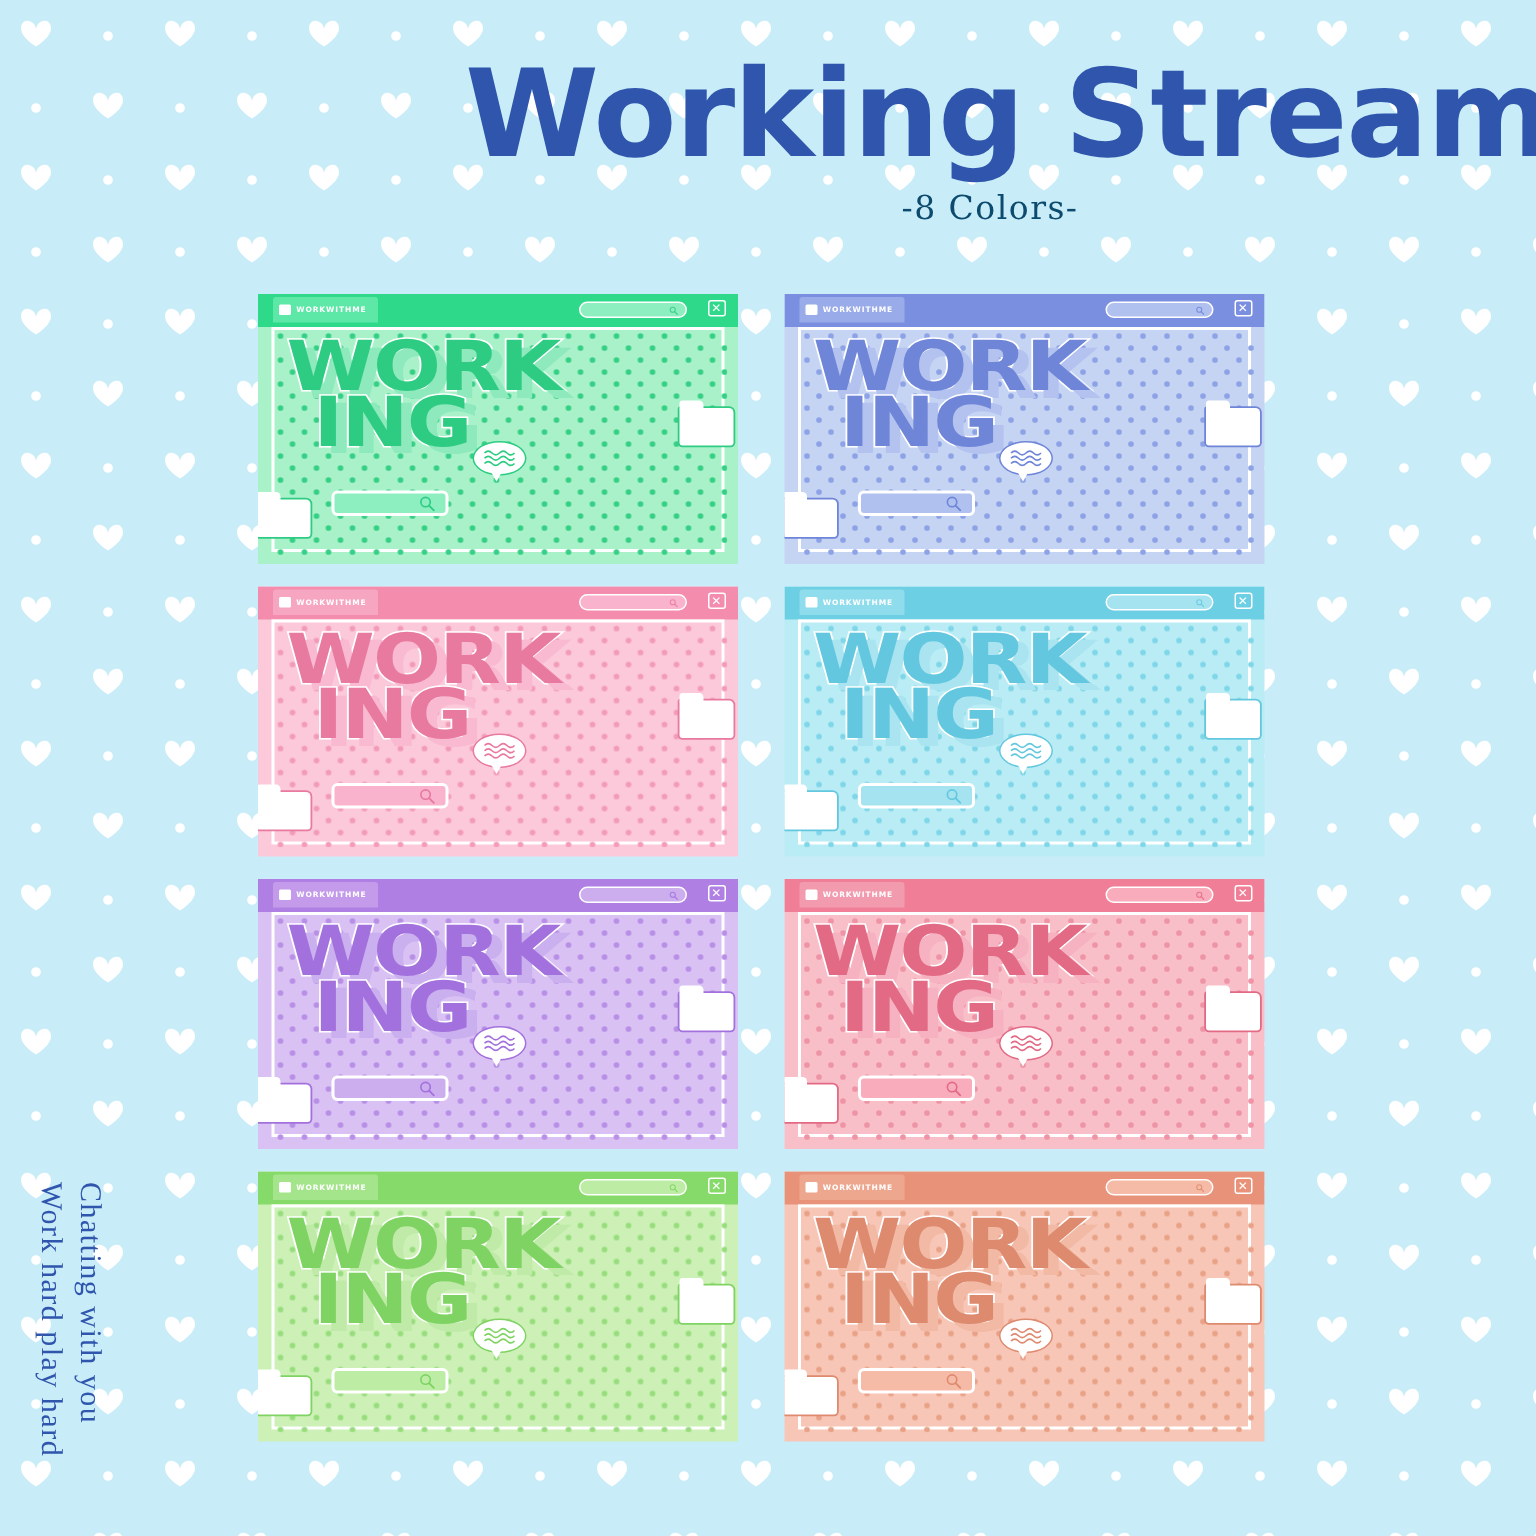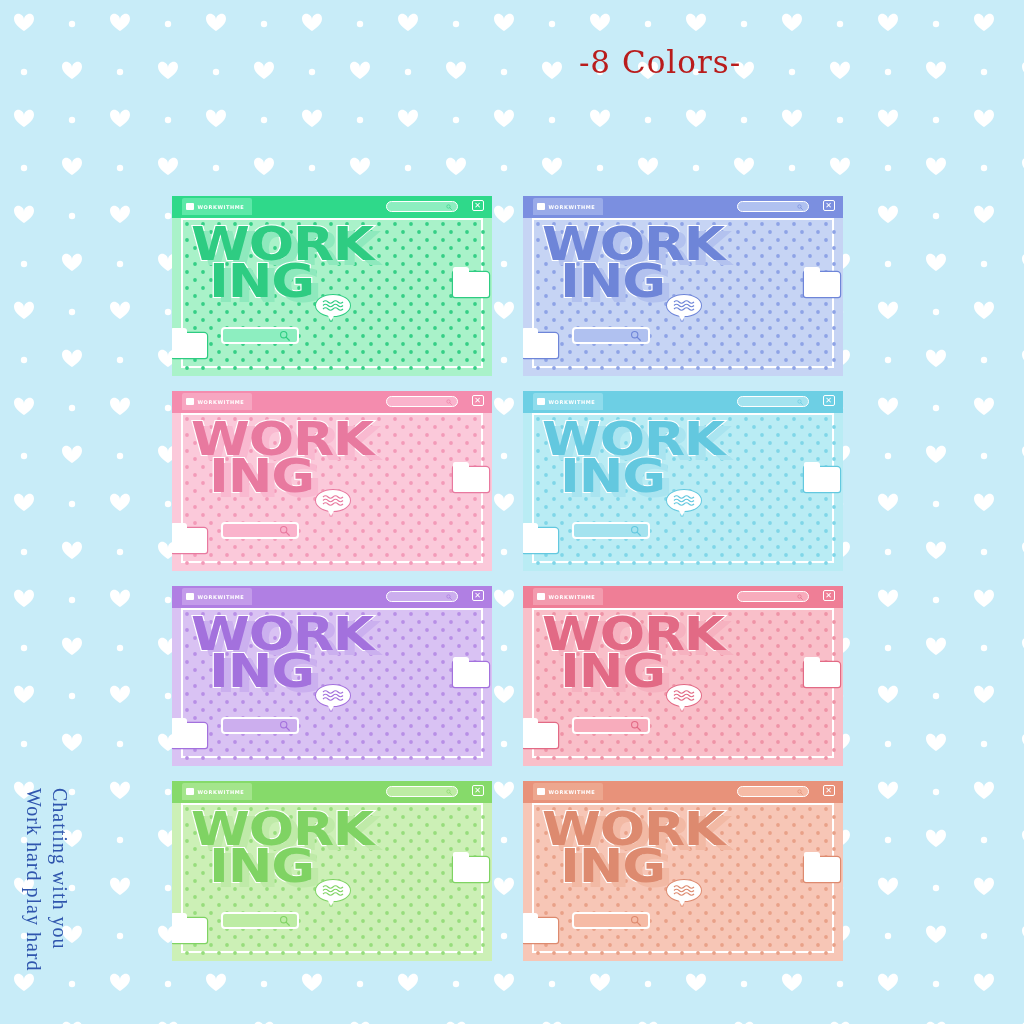--- a/index.html
+++ b/index.html
@@ -63,23 +63,23 @@
     color: #2f55ad;
     font-family: "DejaVu Sans", sans-serif;
     font-weight: bold;
     font-size: 81px;
     line-height: 1.02;
     letter-spacing: -1px;
     white-space: nowrap;
   }
   #subtitle {
     margin-top: 8px;
-    color: #b91c1c;
+    color: #0c4a6e;
     font-family: "DejaVu Serif", serif;
-    font-size: 31px;
+    font-size: 22px;
     letter-spacing: 1px;
   }
 
   
   #side-text {
     position: absolute;
     left: 22px; top: 788px;
     z-index: 6;
     display: flex;
     flex-direction: row;
@@ -276,20 +276,21 @@
     </pattern>
   </defs>
   <rect width="1024" height="1024" fill="#c8ecf8"></rect>
   <rect width="1024" height="1024" fill="url(#hearts)"></rect>
 </svg>
 
 <div id="header">
 
 
   <div id="title-block">
+    <div id="main-title">Working Stream</div>
     <div id="subtitle">-8 Colors-</div>
   </div>
 </div>
 
 <div id="side-text">
   <div class="vline">Work hard play hard</div>
   <div class="vline">Chatting with you</div>
 </div>
 
 <div id="grid">

